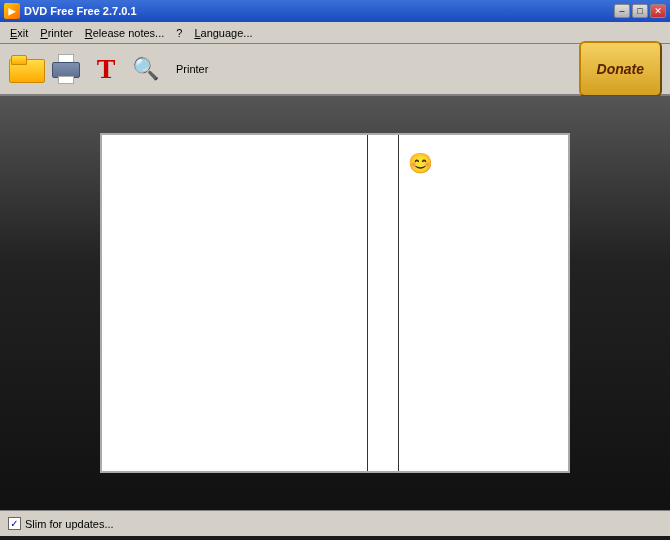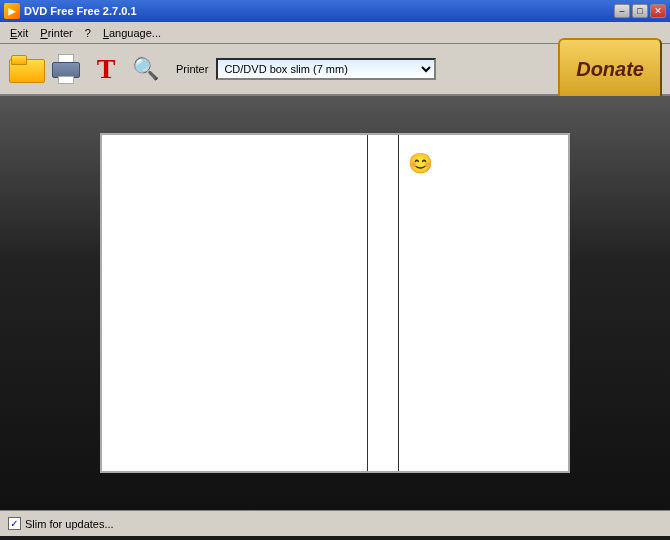--- a/index.html
+++ b/index.html
@@ -199,21 +199,21 @@
       width: 220px;
       background: linear-gradient(to bottom, #ddeeff, #ffffff);
     }
 
     .donate-btn {
       margin-left: auto;
       background: linear-gradient(to bottom, #f5d060, #d4a020);
       border: 2px outset #c08000;
       border-radius: 6px;
       padding: 18px 16px;
-      font-size: 20px;
+      font-size: 14px;
       font-weight: bold;
       color: #5a2000;
       cursor: pointer;
       font-style: italic;
     }
 
     
     .main-area {
       background: linear-gradient(to bottom, #555555 0%, #222222 40%, #111111 100%);
       height: 414px;
@@ -315,20 +315,21 @@
   <div class="title-bar-buttons">
     <div class="tb-btn">–</div>
     <div class="tb-btn">□</div>
     <div class="tb-btn close-btn">✕</div>
   </div>
 </div>
 
 <div class="menu-bar">
   <div class="menu-item"><span class="underline">E</span>xit</div>
   <div class="menu-item"><span class="underline">P</span>rinter</div>
+  <div class="menu-item"><span class="underline">R</span>elease notes...</div>
   <div class="menu-item">?</div>
   <div class="menu-item"><span class="underline">L</span>anguage...</div>
 </div>
 
 <div class="toolbar">
 
   <div class="toolbar-icon">
     <div class="folder-icon-shape"></div>
   </div>
 
@@ -342,25 +343,20 @@
 
   <div class="toolbar-icon">
     <span class="text-icon">T</span>
   </div>
 
   <div class="toolbar-icon">
     <span class="search-icon-shape">🔍</span>
   </div>
 
   <span class="printer-label">Printer</span>
-  <select class="printer-select">
-    <option>CD/DVD box slim (7 mm)</option>
-    <option>CD/DVD box standard (10 mm)</option>
-    <option>CD/DVD slim box (5 mm)</option>
-  </select>
 
   <button class="donate-btn">Donate</button>
 </div>
 
 <div class="main-area">
   <div class="paper-container">
 
     <div class="paper-left"></div>
 
     <div class="paper-right">

